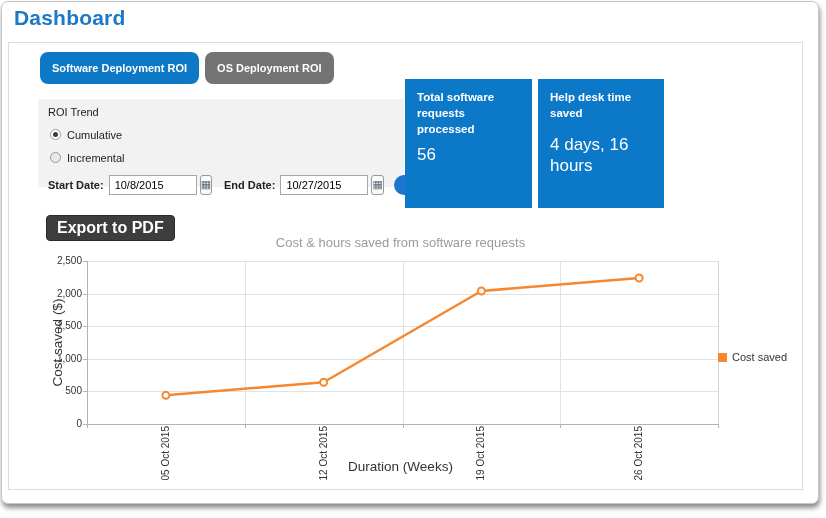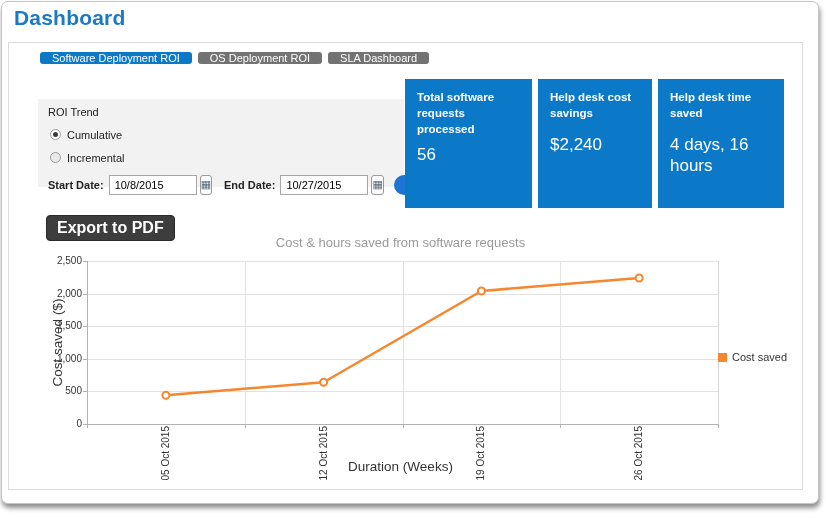--- a/index.html
+++ b/index.html
@@ -18,22 +18,22 @@
     position:absolute; left:12px; top:4px;
     font-size:21px; color:#1b79c5; font-weight:700; letter-spacing:0.2px;
   }
   .panel {
     position:absolute; left:6px; top:40px; width:795px; height:448px;
     border:1px solid #dcdcdc; background:#fff;
   }
   
   .tabs { position:absolute; left:38px; top:50px; display:flex; gap:6px; }
   .tab {
-    border:none; border-radius:3px; color:#fff; font-weight:400;
-    font-size:11px; padding:0 12px; cursor:pointer;
+    border:none; border-radius:8px; color:#fff; font-weight:700;
+    font-size:11px; padding:10px 12px; cursor:pointer;
     font-family:"Liberation Sans", sans-serif; white-space:nowrap;
   }
   .tab.active { background:#0d79c6; }
   .tab.inactive { background:#737373; }
   
   .filter {
     position:absolute; left:36px; top:97px; width:366px; height:88px;
     background:#f2f2f2; padding:7px 10px;
   }
   .filter-label { font-size:11px; color:#222; }
@@ -114,21 +114,20 @@
 
 <div class="frame">
 
   <div class="page-title">Dashboard</div>
 
   <div class="panel"></div>
 
   <div class="tabs">
     <button class="tab active">Software Deployment ROI</button>
     <button class="tab inactive">OS Deployment ROI</button>
-    <button class="tab inactive">SLA Dashboard</button>
   </div>
 
   <div class="filter">
     <div class="filter-label">ROI Trend</div>
     <div class="radio-row">
       <span class="radio on"></span>
       <span class="radio-label">Cumulative</span>
     </div>
     <div class="radio-row">
       <span class="radio off"></span>
@@ -142,24 +141,20 @@
       <input class="date-input" type="text" value="10/27/2015" style="">
       <span class="cal-btn">▦</span>
       <button class="apply-btn">Apply</button>
     </div>
   </div>
 
   <div class="cards">
     <div class="card card-1">
       <div class="card-label">Total software requests processed</div>
       <div class="card-value">56</div>
-    </div>
-    <div class="card card-2">
-      <div class="card-label">Help desk cost savings</div>
-      <div class="card-value">$2,240</div>
     </div>
     <div class="card card-3">
       <div class="card-label">Help desk time saved</div>
       <div class="card-value">4 days, 16 hours</div>
     </div>
   </div>
 
   <button class="export-btn">Export to PDF</button>
 
   <div class="chart-title">Cost &amp; hours saved from software requests</div>

